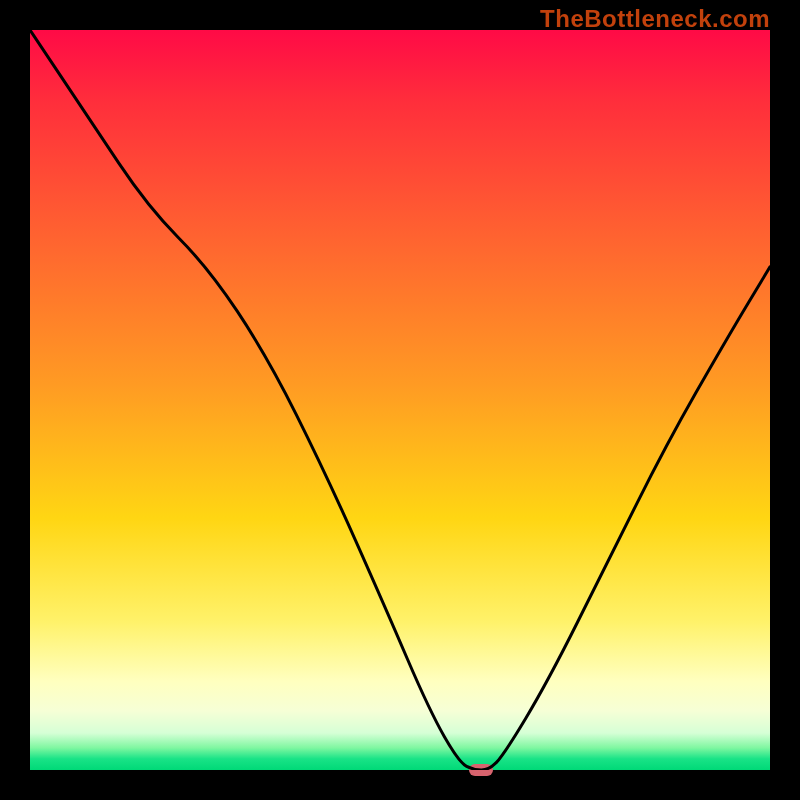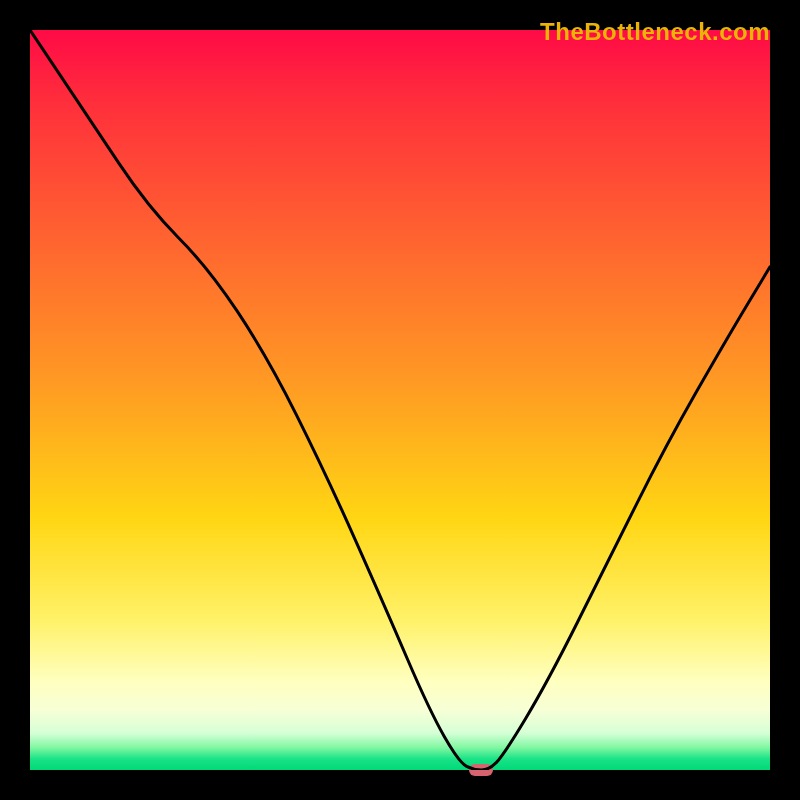--- a/index.html
+++ b/index.html
@@ -12,23 +12,23 @@
     overflow: hidden;
   }
   .frame {
     position: relative;
     width: 800px;
     height: 800px;
     background: #000;
   }
   .watermark {
     position: absolute;
-    top: 18px;
+    top: 5px;
     right: 30px;
-    color: #eab308;
+    color: #c2410c;
     font-size: 24px;
     font-weight: bold;
     letter-spacing: 0.5px;
     z-index: 5;
   }
   .plot {
     position: absolute;
     left: 30px;
     top: 30px;
     width: 740px;

